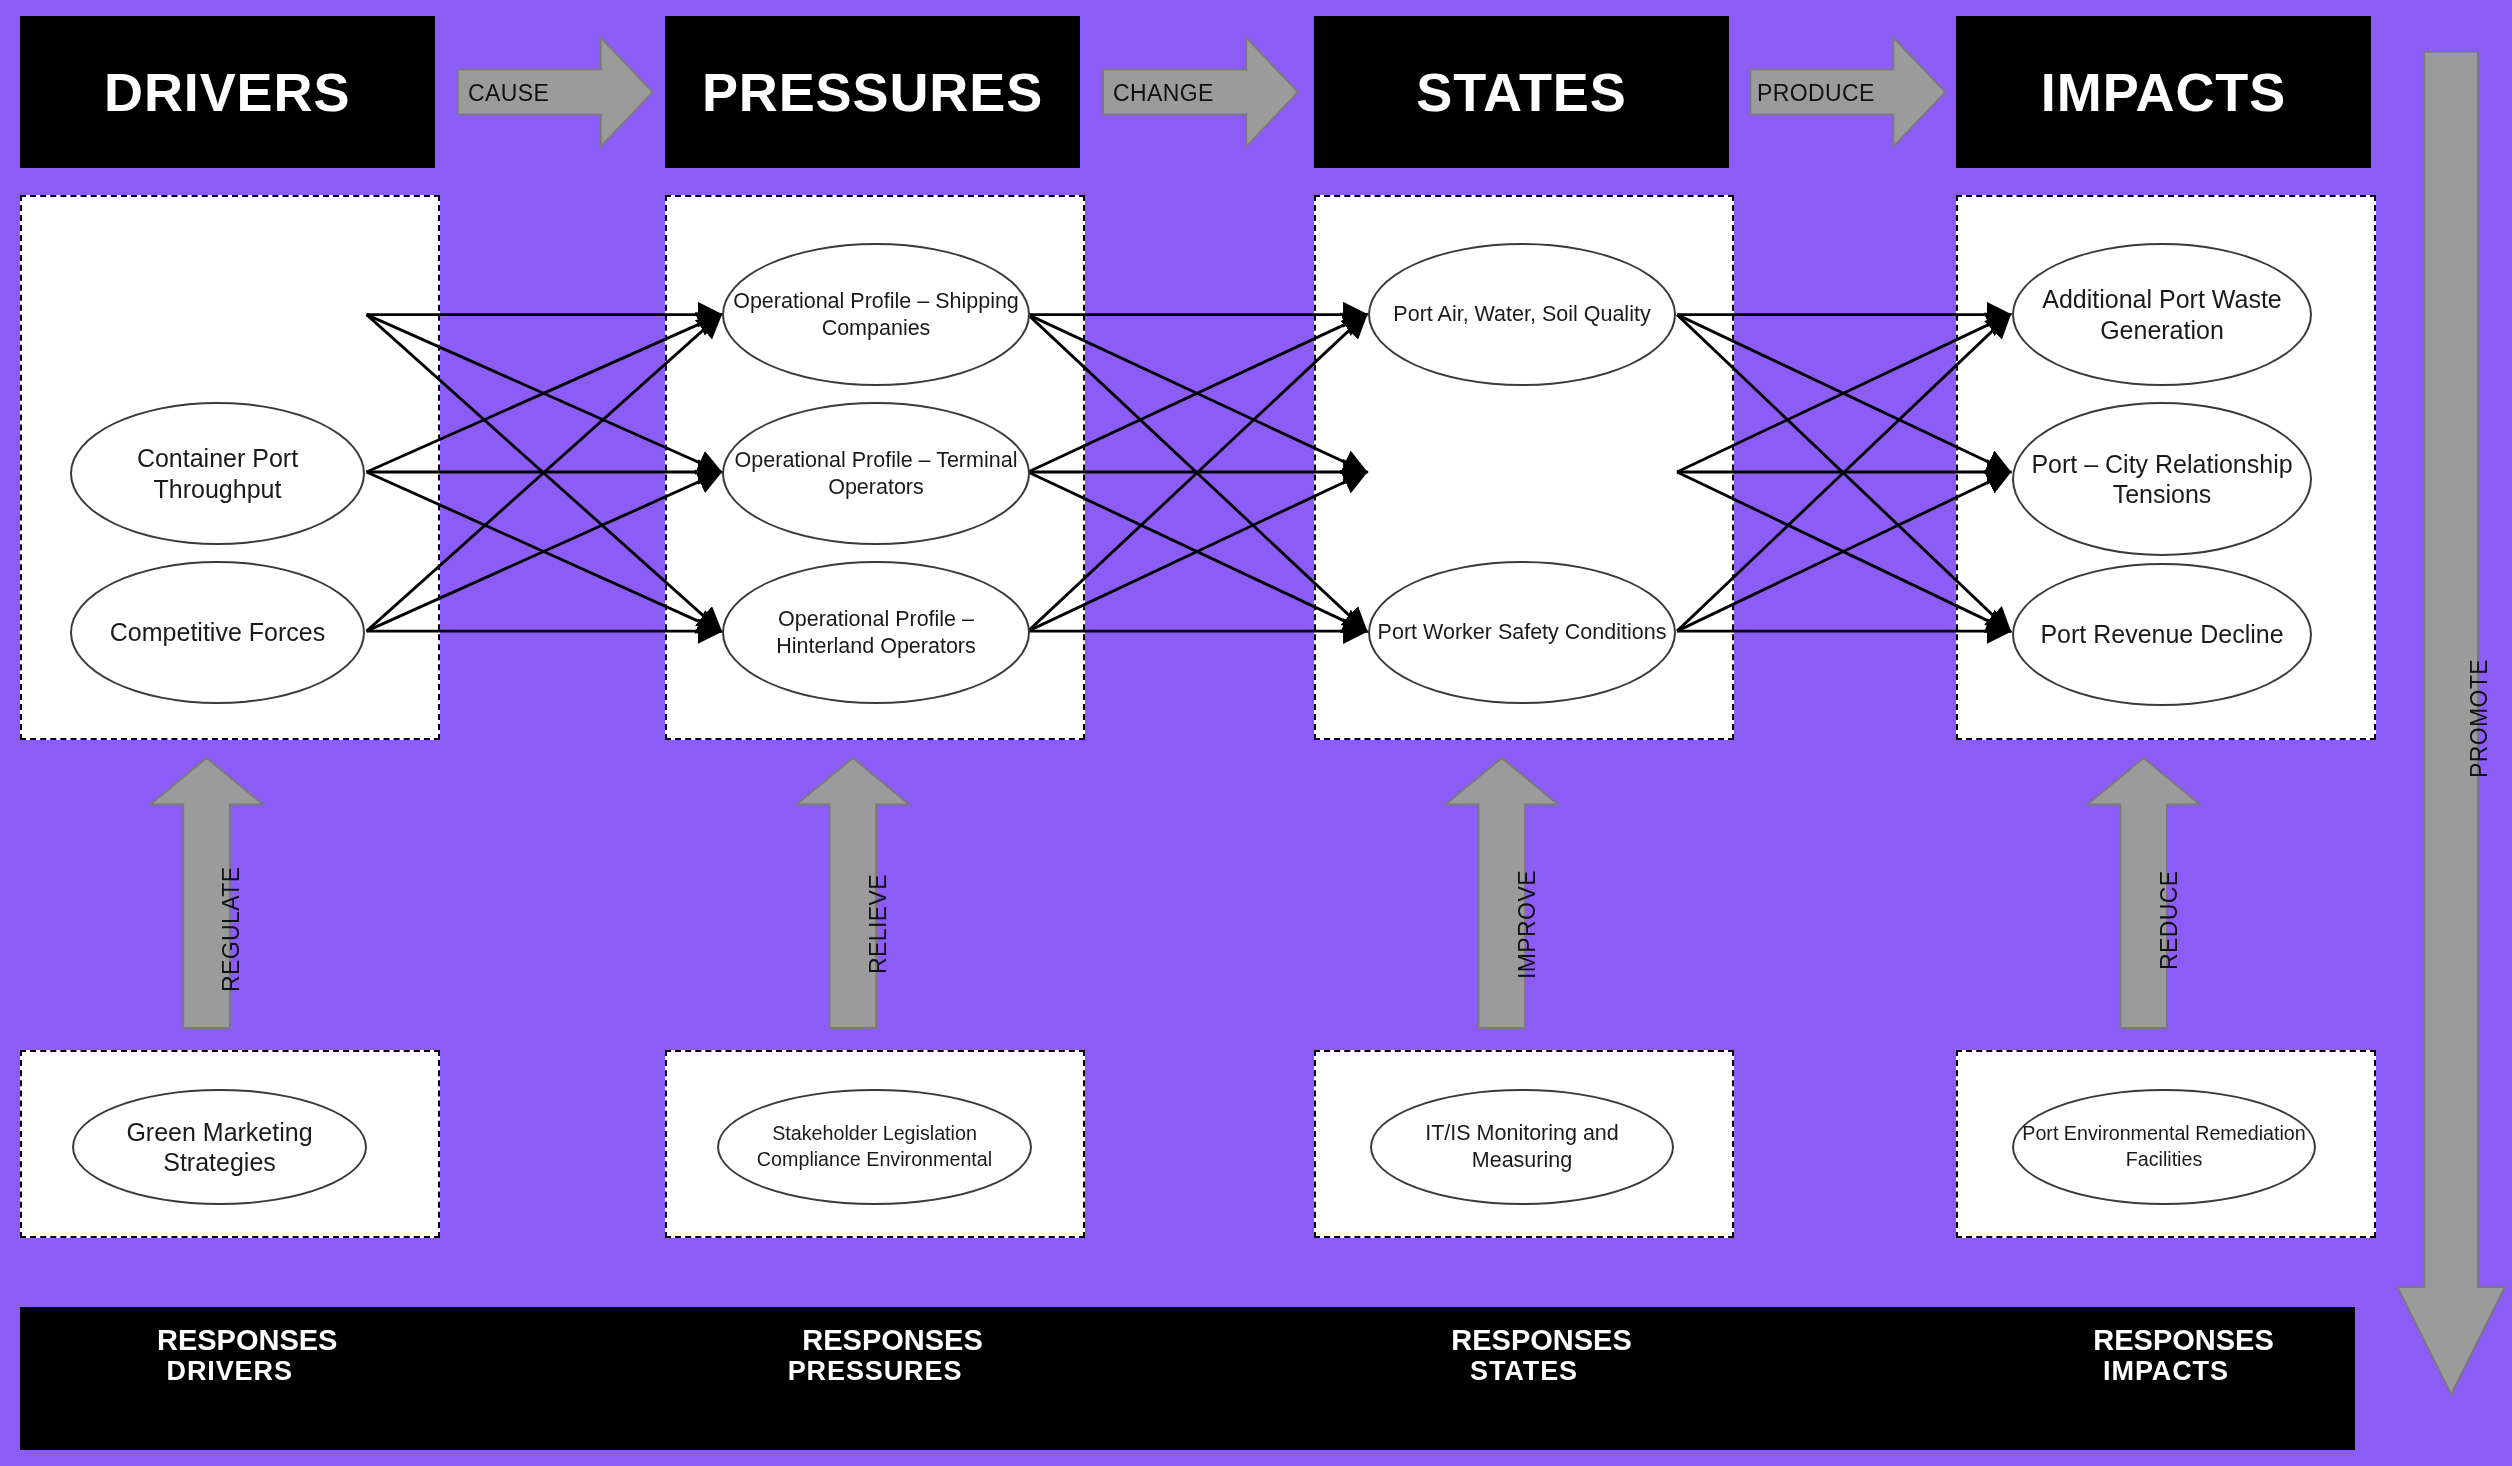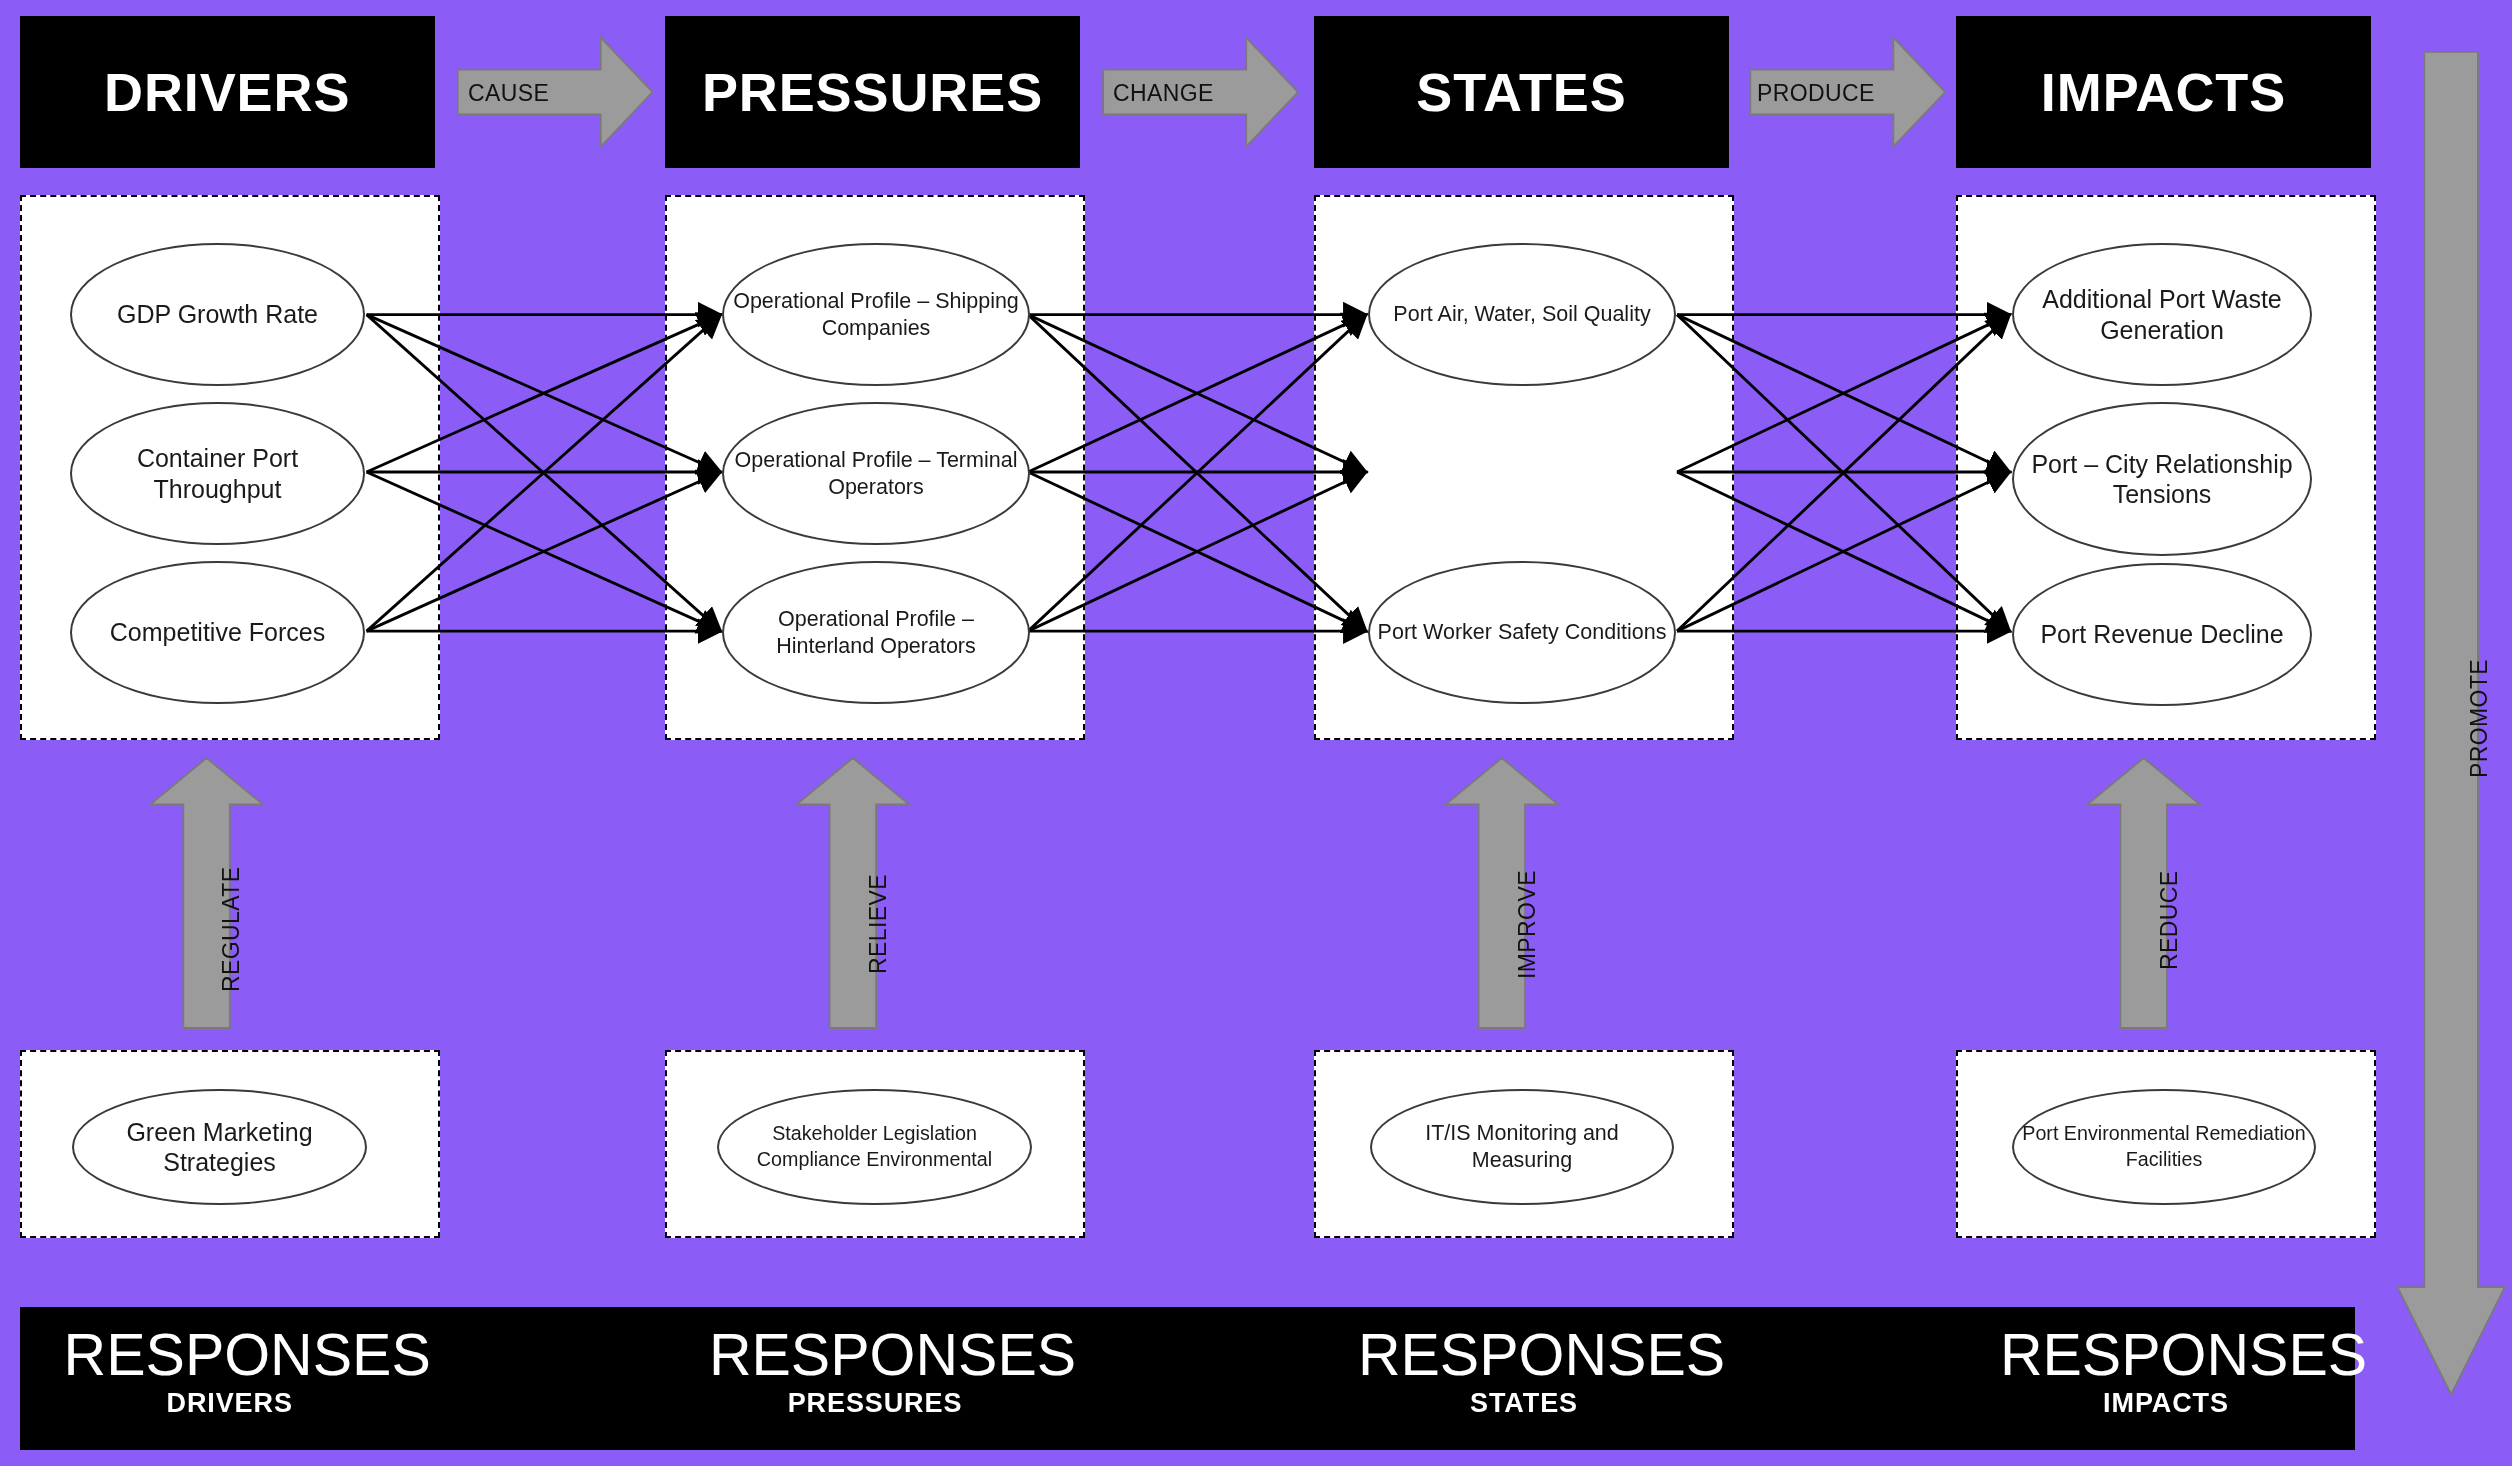--- a/index.html
+++ b/index.html
@@ -25,21 +25,21 @@
   .resp-bar{
     position:absolute;
     background:#000000;
     color:#ffffff;
   }
   .resp-cell{
     position:absolute;
     text-align:center;
     color:#ffffff;
   }
-  .resp-cell .r1{font-size:59px;font-weight:normal;line-height:1.05;display:block;padding-left:35px;}
+  .resp-cell .r1{font-size:29px;font-weight:bold;line-height:1.05;display:block;padding-left:35px;}
   .resp-cell .r2{font-size:27px;font-weight:bold;line-height:1.2;display:block;letter-spacing:0.9px;}
   
   .dashbox{
     position:absolute;
     background:#ffffff;
     border:2.7px dashed #000000;
     box-sizing:border-box;
   }
   
   .node{
@@ -129,21 +129,20 @@
       <line x1="1876" y1="352" x2="2248" y2="706"></line>
       <line x1="1876" y1="528" x2="2248" y2="352"></line>
       <line x1="1876" y1="528" x2="2248" y2="528"></line>
       <line x1="1876" y1="528" x2="2248" y2="706"></line>
       <line x1="1876" y1="706" x2="2248" y2="352"></line>
       <line x1="1876" y1="706" x2="2248" y2="528"></line>
       <line x1="1876" y1="706" x2="2248" y2="706"></line>
     </g>
   </svg>
 
-  <div class="node" style="left:70px;top:243px;width:295px;height:143px;">GDP Growth Rate</div>
   <div class="node" style="left:70px;top:402px;width:295px;height:143px;">Container  Port Throughput</div>
   <div class="node" style="left:70px;top:561px;width:295px;height:143px;">Competitive Forces</div>
 
   <div class="node small" style="left:722px;top:243px;width:308px;height:143px;">Operational Profile – Shipping Companies</div>
   <div class="node small" style="left:722px;top:402px;width:308px;height:143px;">Operational Profile – Terminal Operators</div>
   <div class="node small" style="left:722px;top:561px;width:308px;height:143px;">Operational Profile – Hinterland Operators</div>
 
   <div class="node small" style="left:1368px;top:243px;width:308px;height:143px;">Port Air, Water, Soil Quality</div>
   <div class="node small" style="left:1368px;top:561px;width:308px;height:143px;">Port Worker Safety Conditions</div>
 

